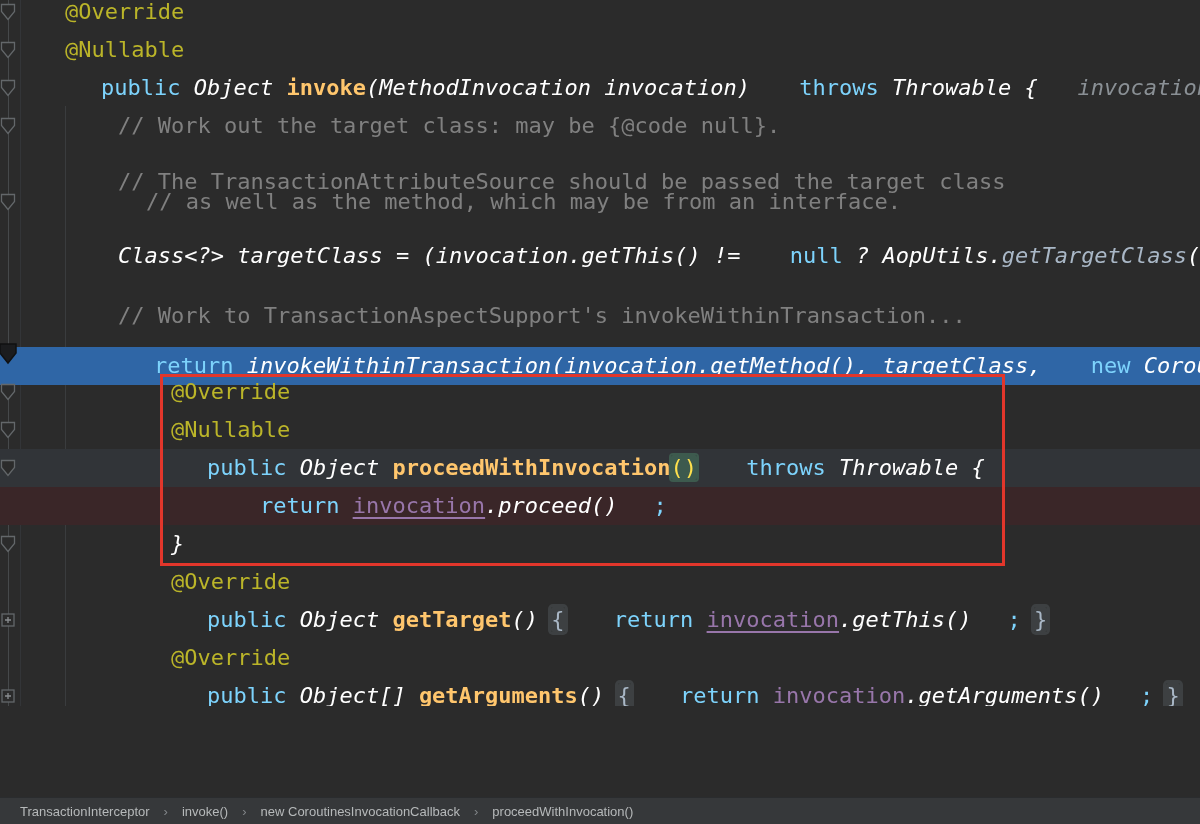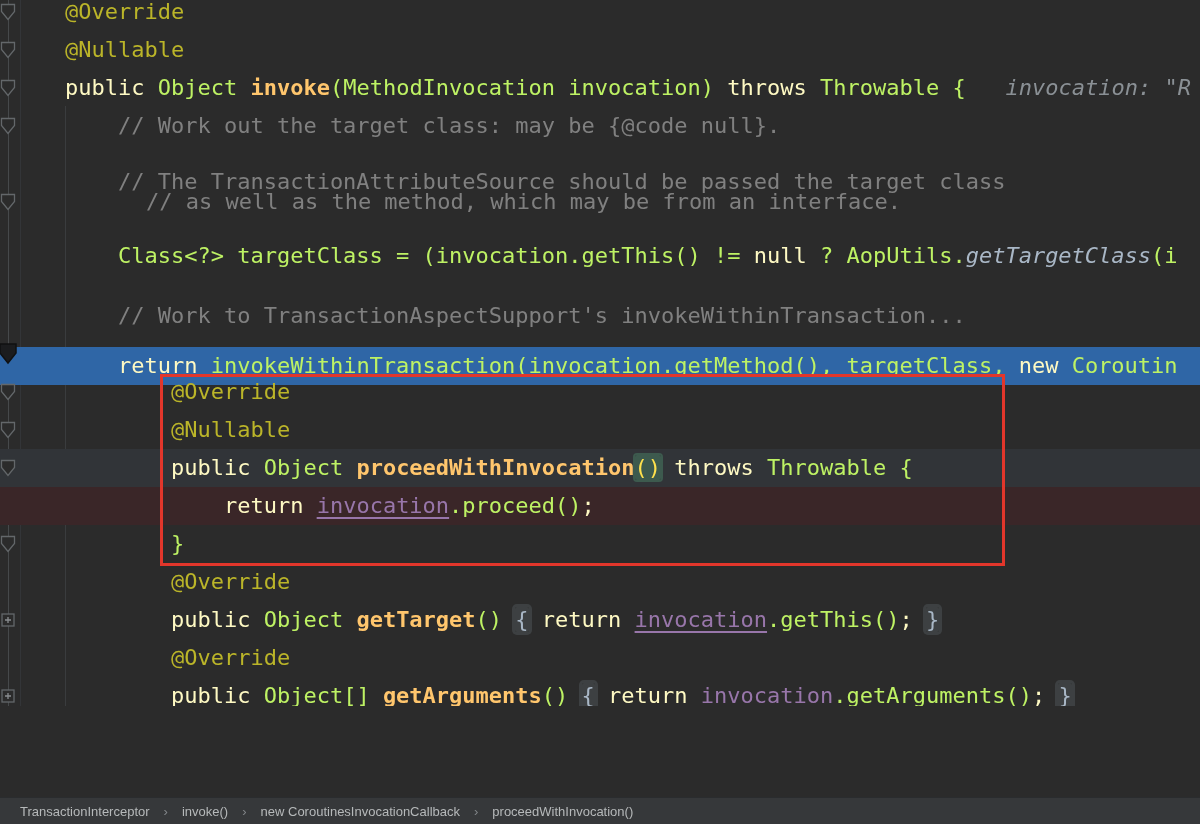--- a/index.html
+++ b/index.html
@@ -8,25 +8,25 @@
   .editor{position:absolute;left:0;top:0;width:1200px;height:706px;overflow:hidden;}
   .gutter-line{position:absolute;left:8px;top:0;width:1px;height:790px;background:#46494b;}
   .gutter-sep{position:absolute;left:20px;top:0;width:1px;height:797px;background:#333538;}
   .indent-guide{position:absolute;left:65px;top:106px;width:1px;height:660px;background:#3a3c3e;}
   .code-area{position:absolute;left:0;top:-7px;width:1200px;}
   .code-line{position:absolute;left:0;width:1200px;height:38px;line-height:38px;white-space:pre;
              font-size:22px;color:#a9b7c6;}
   .bg-exec{background:#2f66a6;}
   .bg-breakpoint{background:#3a2628;}
   .bg-current{background:#313438;}
-  .s-kw{color:#fef9c3;}
+  .s-kw{color:#7dd3fc;margin-left:36px;}
   .s-ann{color:#bbb529;}
   .s-mdecl{color:#ffc66d;font-weight:bold;}
   .s-com{color:#808080;}
-  .s-txt{color:#bef264;}
+  .s-txt{color:#ffffff;font-style:italic;}
   .s-param{color:#9876aa;text-decoration:underline;text-underline-offset:4px;}
   .s-static{font-style:italic;}
   .s-hint{color:#8a9095;font-style:italic;}
   .s-brace{background:#3d4042;box-shadow:0 0 0 3px #3d4042;border-radius:2px;}
   .s-parenhl{background:#3d5a4e;box-shadow:0 0 0 2px #3d5a4e;color:#ffe14d;border-radius:2px;}
   .gutter-markers{position:absolute;left:0;top:0;width:24px;height:797px;}
   .gutter-markers svg{position:absolute;}
   .annotation-box{position:absolute;left:160px;top:374px;width:839px;height:186px;
                   border:3px solid #e2362b;z-index:5;pointer-events:none;}
   .breadcrumbs{position:absolute;left:0;top:797px;width:1200px;height:27px;background:#36383a;

